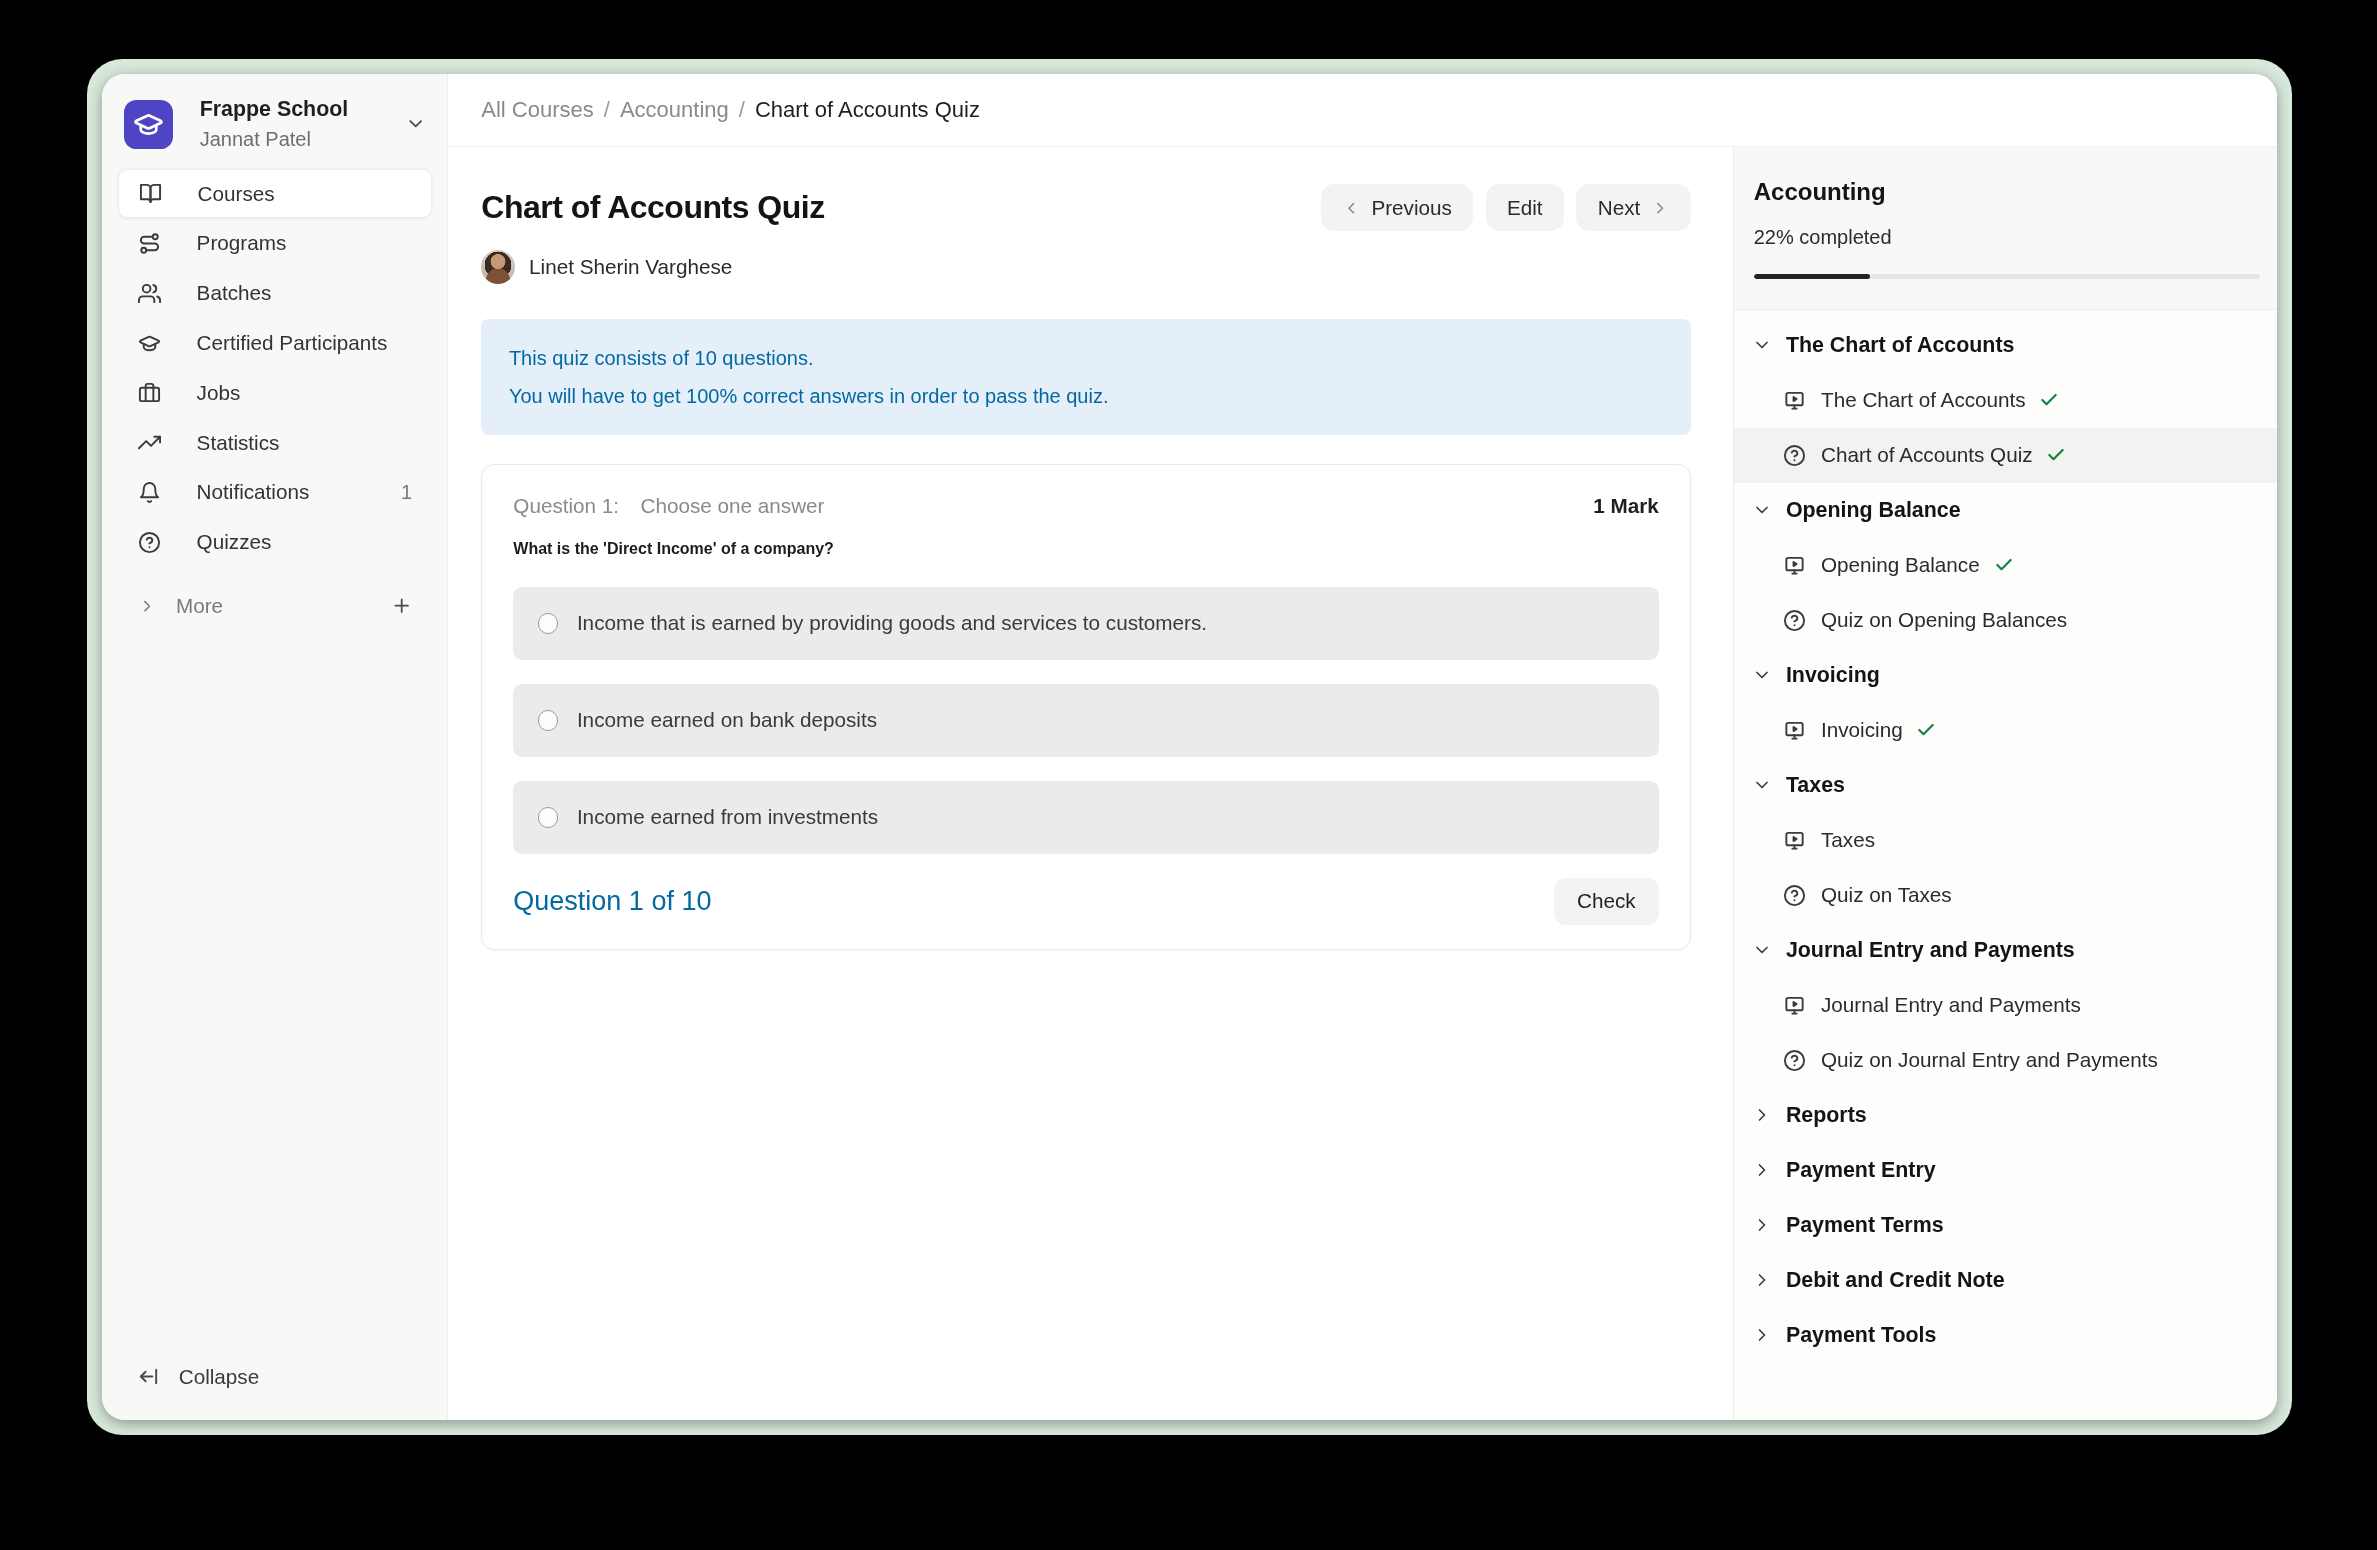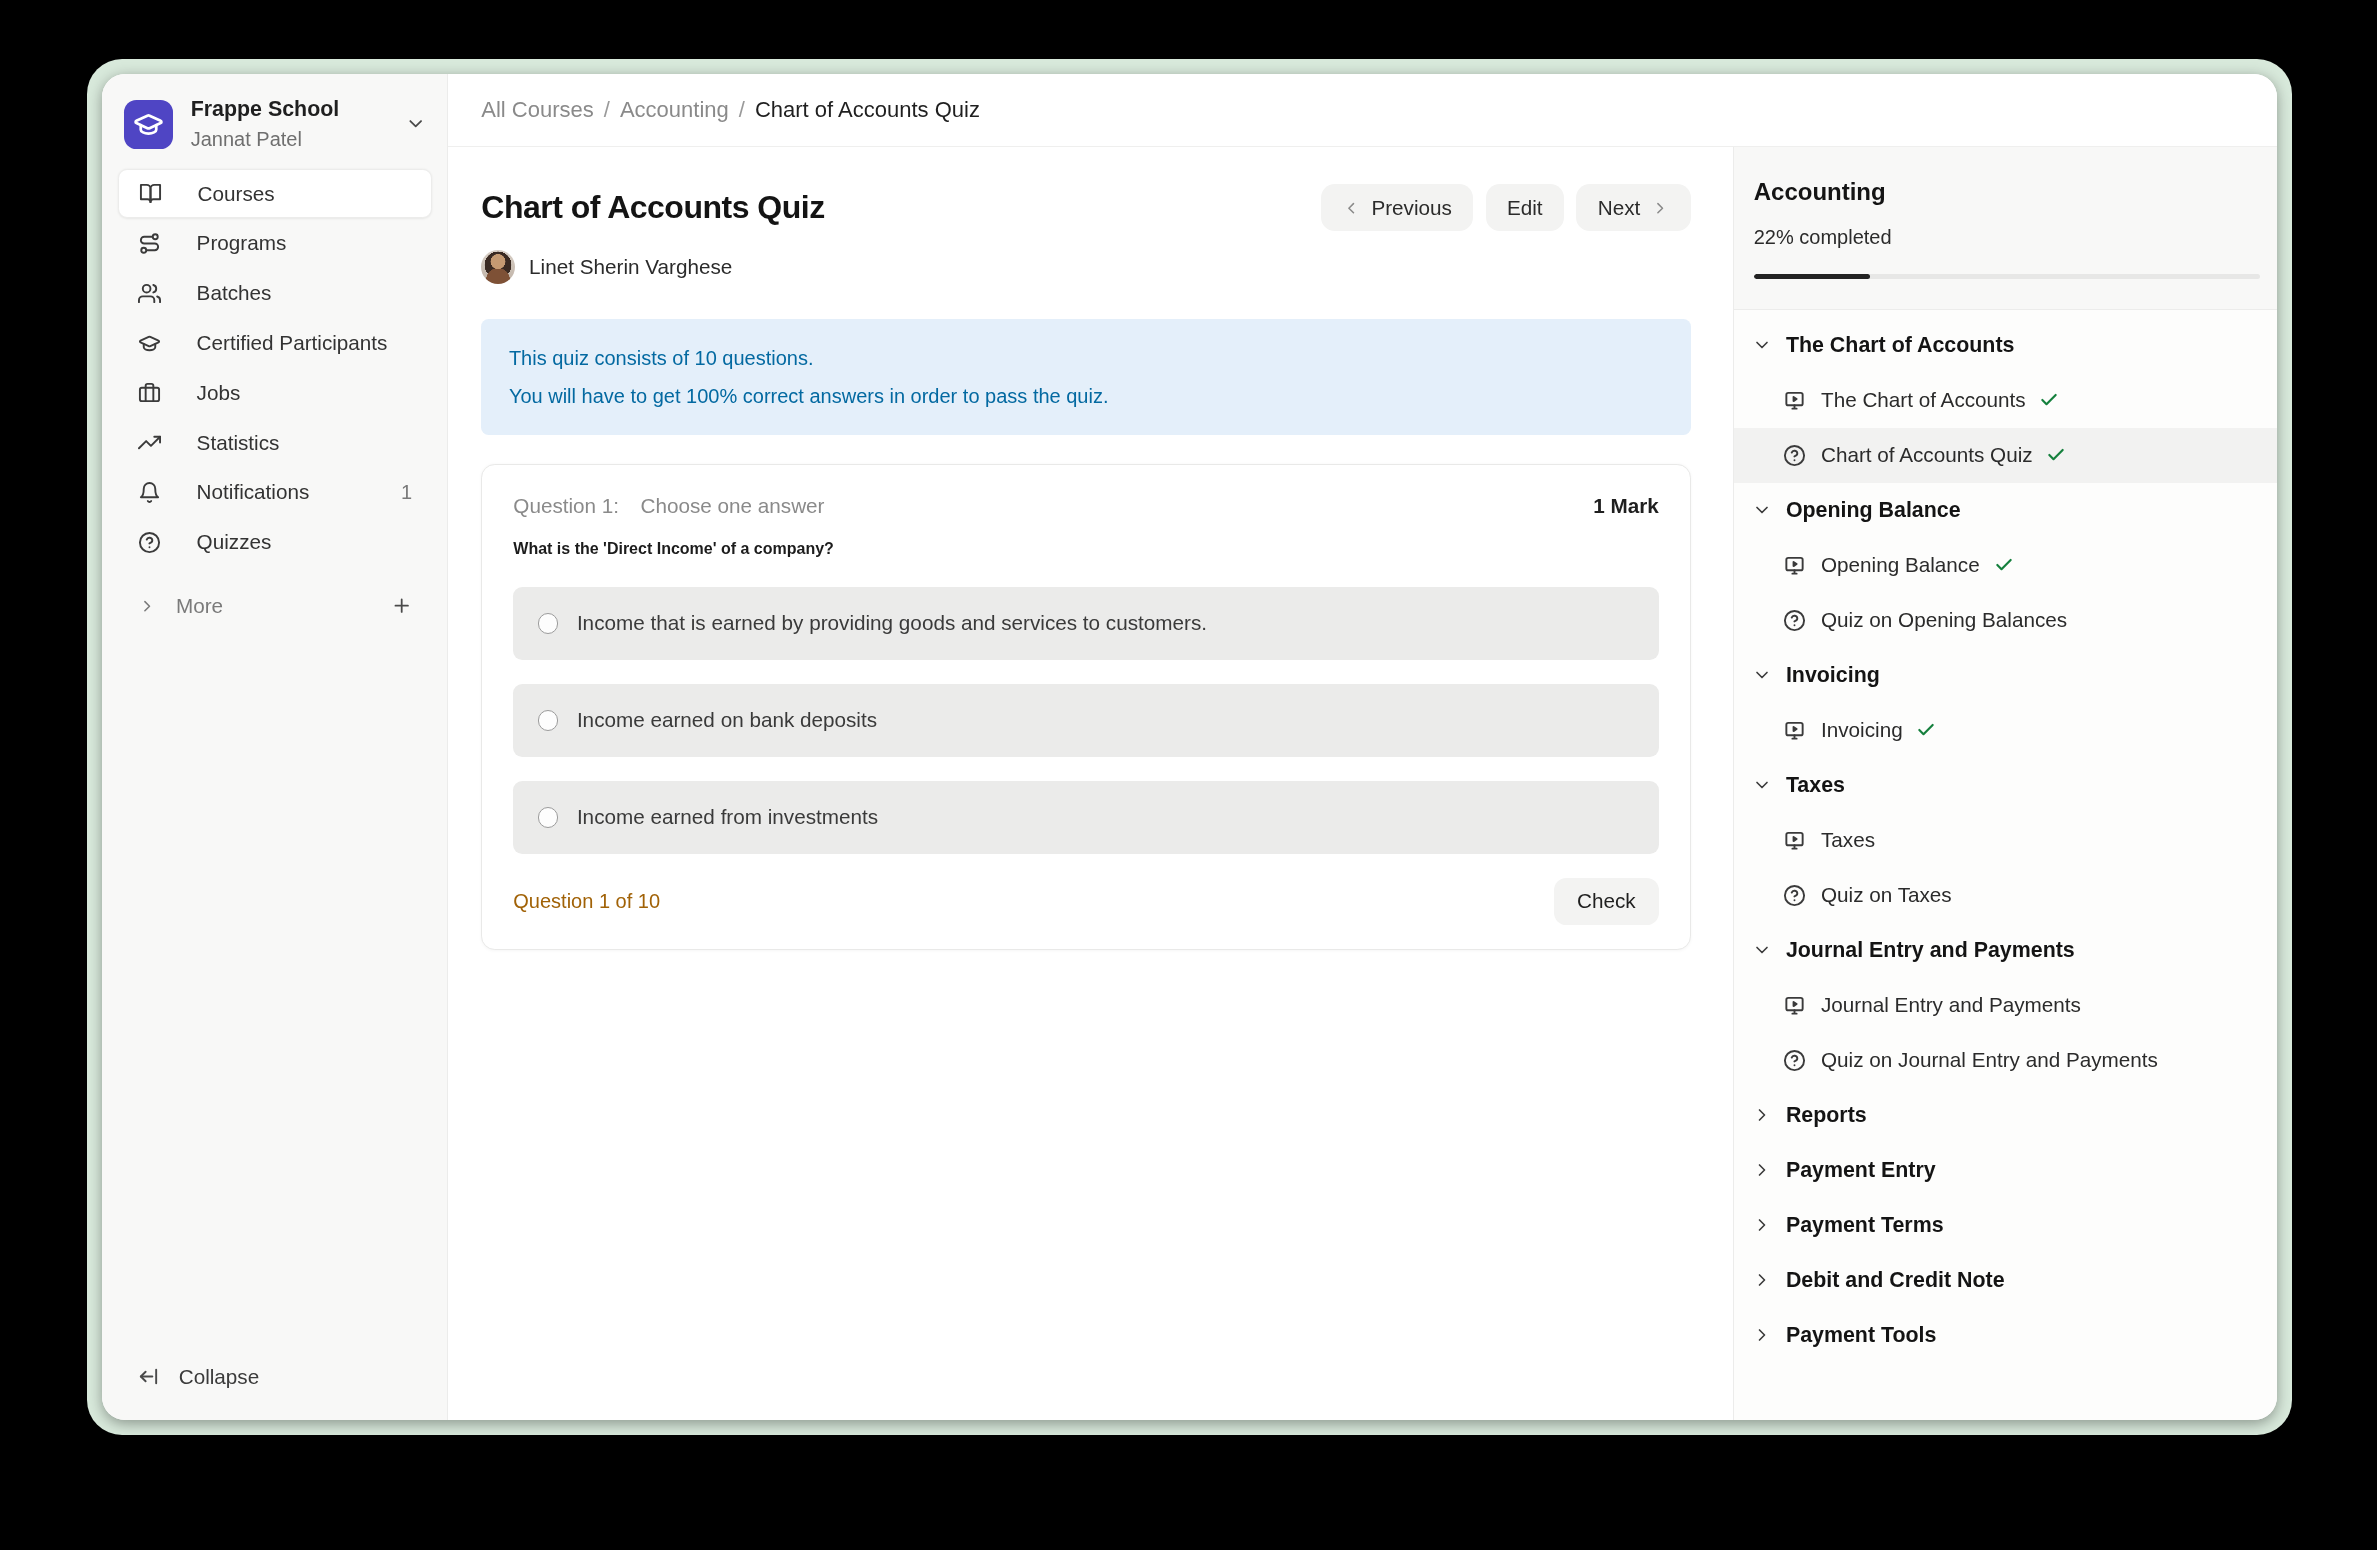--- a/index.html
+++ b/index.html
@@ -4,21 +4,21 @@
 <style>
   html,body{margin:0;padding:0;}
   body{width:2377px;height:1550px;background:#000;font-family:"Liberation Sans",sans-serif;position:relative;overflow:hidden;}
   *{box-sizing:border-box;}
 
   .window-frame{position:absolute;left:87px;top:59px;width:2205px;height:1376px;background:#d8e9db;border-radius:35px;}
   .app{position:absolute;left:15.3px;top:15.3px;right:15.3px;bottom:15.3px;background:#fff;border-radius:23px;overflow:hidden;display:flex;box-shadow:0 3.1px 13.8px rgba(0,0,0,.35);}
 
   
   .sidebar{flex:0 0 346px;width:346px;background:#f8f8f7;border-right:0.8px solid #ececeb;display:flex;flex-direction:column;}
-  .workspace{display:flex;align-items:center;gap:18px;padding:23px 21.4px 18.4px 21.4px;cursor:pointer;}
+  .workspace{display:flex;align-items:center;gap:27px;padding:23px 21.4px 18.4px 21.4px;cursor:pointer;}
   .logo{width:49px;height:49px;border-radius:12.3px;background:#4f45c4;display:flex;align-items:center;justify-content:center;flex:0 0 49px;}
   .ws-text{line-height:1.2;}
   .ws-name{font-size:21.4px;font-weight:700;color:#1f1f1f;}
   .ws-user{font-size:20px;color:#6f6f6f;margin-top:3.8px;}
   .ws-chevron{margin-left:auto;color:#4a4a4a;display:flex;}
 
   .nav{padding:0 15.3px;}
   .nav-item{display:flex;align-items:center;gap:36px;height:49px;padding:0 20px;border-radius:9.2px;font-size:20.7px;color:#333;margin-bottom:0.8px;cursor:pointer;}
   .nav-item.active{background:#fff;border:0.8px solid #ececeb;box-shadow:0 0.8px 2.3px rgba(0,0,0,.07);}
   .nav-icon{display:flex;color:#3b3b3b;}
@@ -61,21 +61,21 @@
 
   .qcard{margin-top:29px;background:#fff;border:0.8px solid #e9e9e8;border-radius:13.8px;padding:29px 31px 24.5px;box-shadow:0 0.8px 3.1px rgba(0,0,0,.04);}
   .qhead{display:flex;align-items:center;font-size:20.7px;color:#8a8a8a;}
   .qhead .instr{margin-left:21.4px;}
   .qmarks{margin-left:auto;color:#1f1f1f;font-weight:700;font-size:20.7px;}
   .qtext{margin-top:21.4px;font-size:16px;font-weight:600;color:#1c1c1c;}
   .options{margin-top:29px;}
   .option{display:flex;align-items:center;gap:18.4px;height:73px;background:#ebebea;border-radius:9.2px;padding:0 24.5px;margin-bottom:24px;font-size:20.7px;color:#3a3a3a;cursor:pointer;}
   .radio{width:20.7px;height:20.7px;border-radius:50%;border:1.5px solid #9b9b9b;background:#fdfdfd;flex:0 0 20.7px;}
   .qfoot{display:flex;align-items:center;margin-top:4.6px;}
-  .qprogress{color:#a16207;font-size:20px;}
+  .qprogress{color:#0369a1;font-size:27px;}
   .check-btn{margin-left:auto;height:47px;padding:0 23px;display:flex;align-items:center;background:#f3f3f2;border-radius:12.3px;font-size:20.7px;color:#1f1f1f;cursor:pointer;}
 
   
   .outline{flex:0 0 544px;width:544px;border-left:0.8px solid #ececeb;display:flex;flex-direction:column;background:#fdfdfc;min-height:0;}
   .outline-header{background:#f8f8f7;border-bottom:0.8px solid #ececeb;padding:31px 17px 0 20px;height:163px;flex:0 0 163px;}
   .outline-title{font-size:24px;font-weight:700;color:#141414;}
   .outline-completed{font-size:20px;color:#2b2b2b;margin-top:20px;}
   .progress-track{margin-top:24.5px;height:5.4px;background:#e7e7e6;border-radius:3.1px;overflow:hidden;}
   .progress-fill{height:100%;background:#232323;border-radius:3.1px;width:0;}
   .outline-list{flex:1;overflow:hidden;padding-top:7.7px;}

